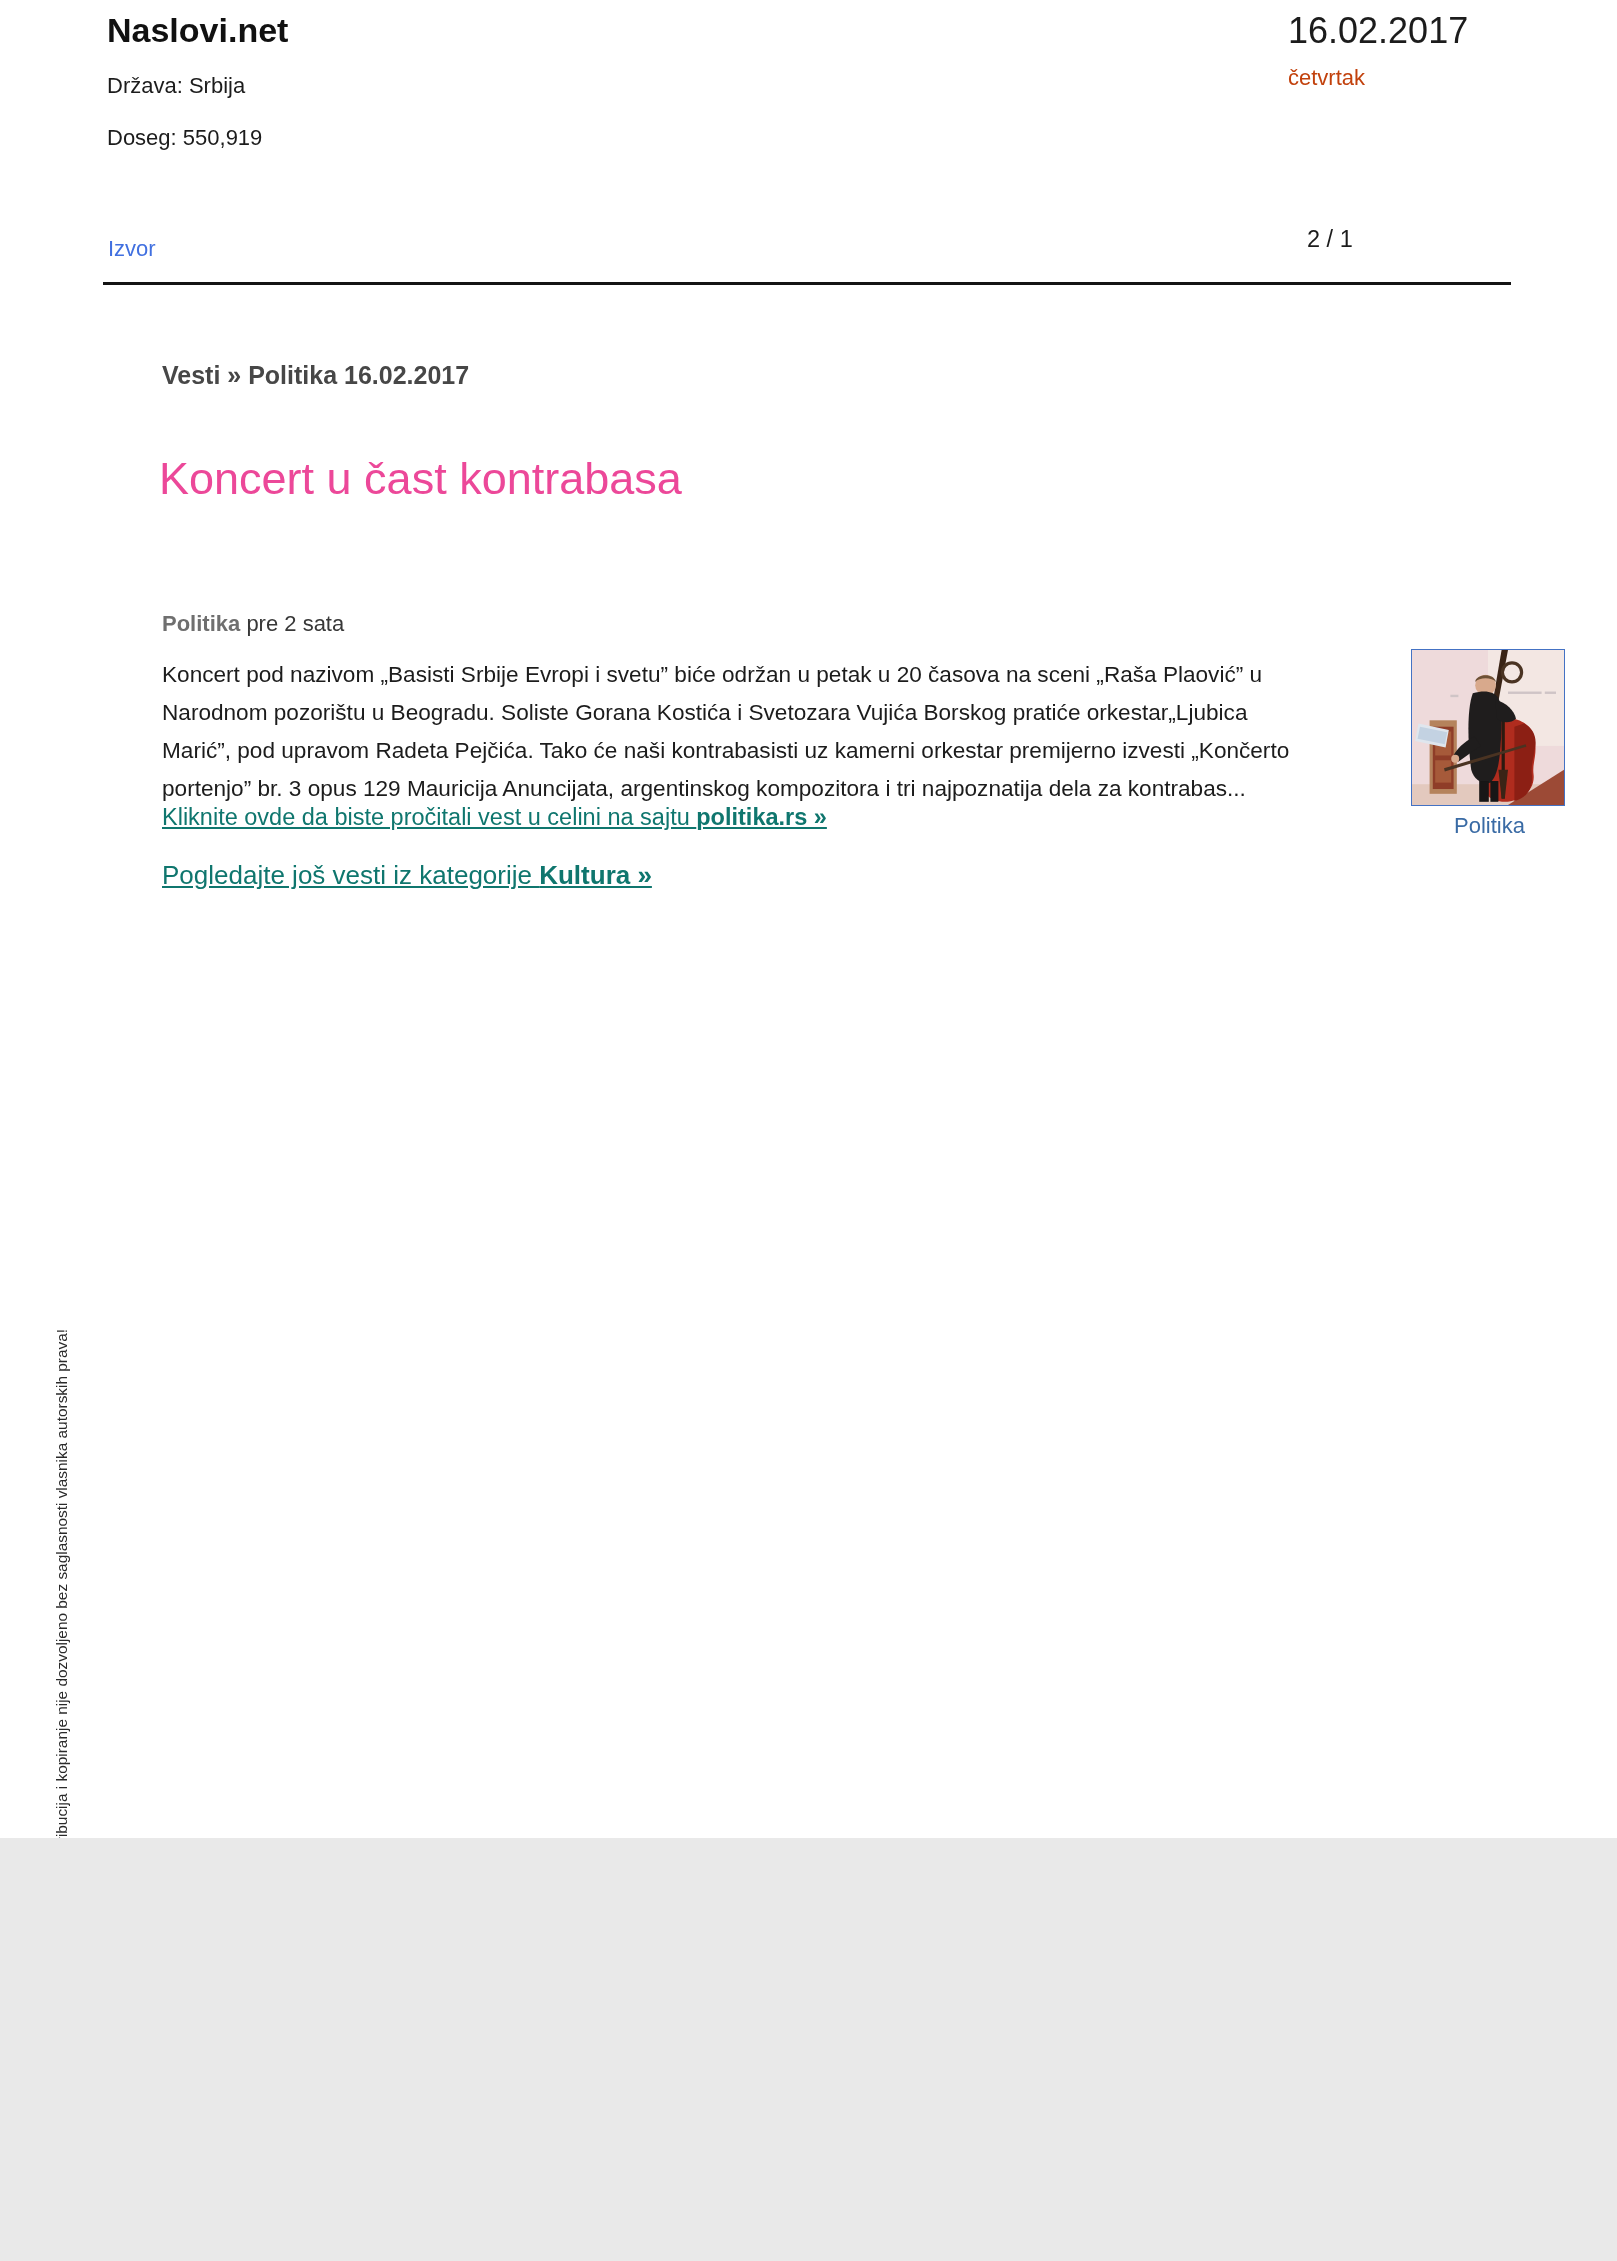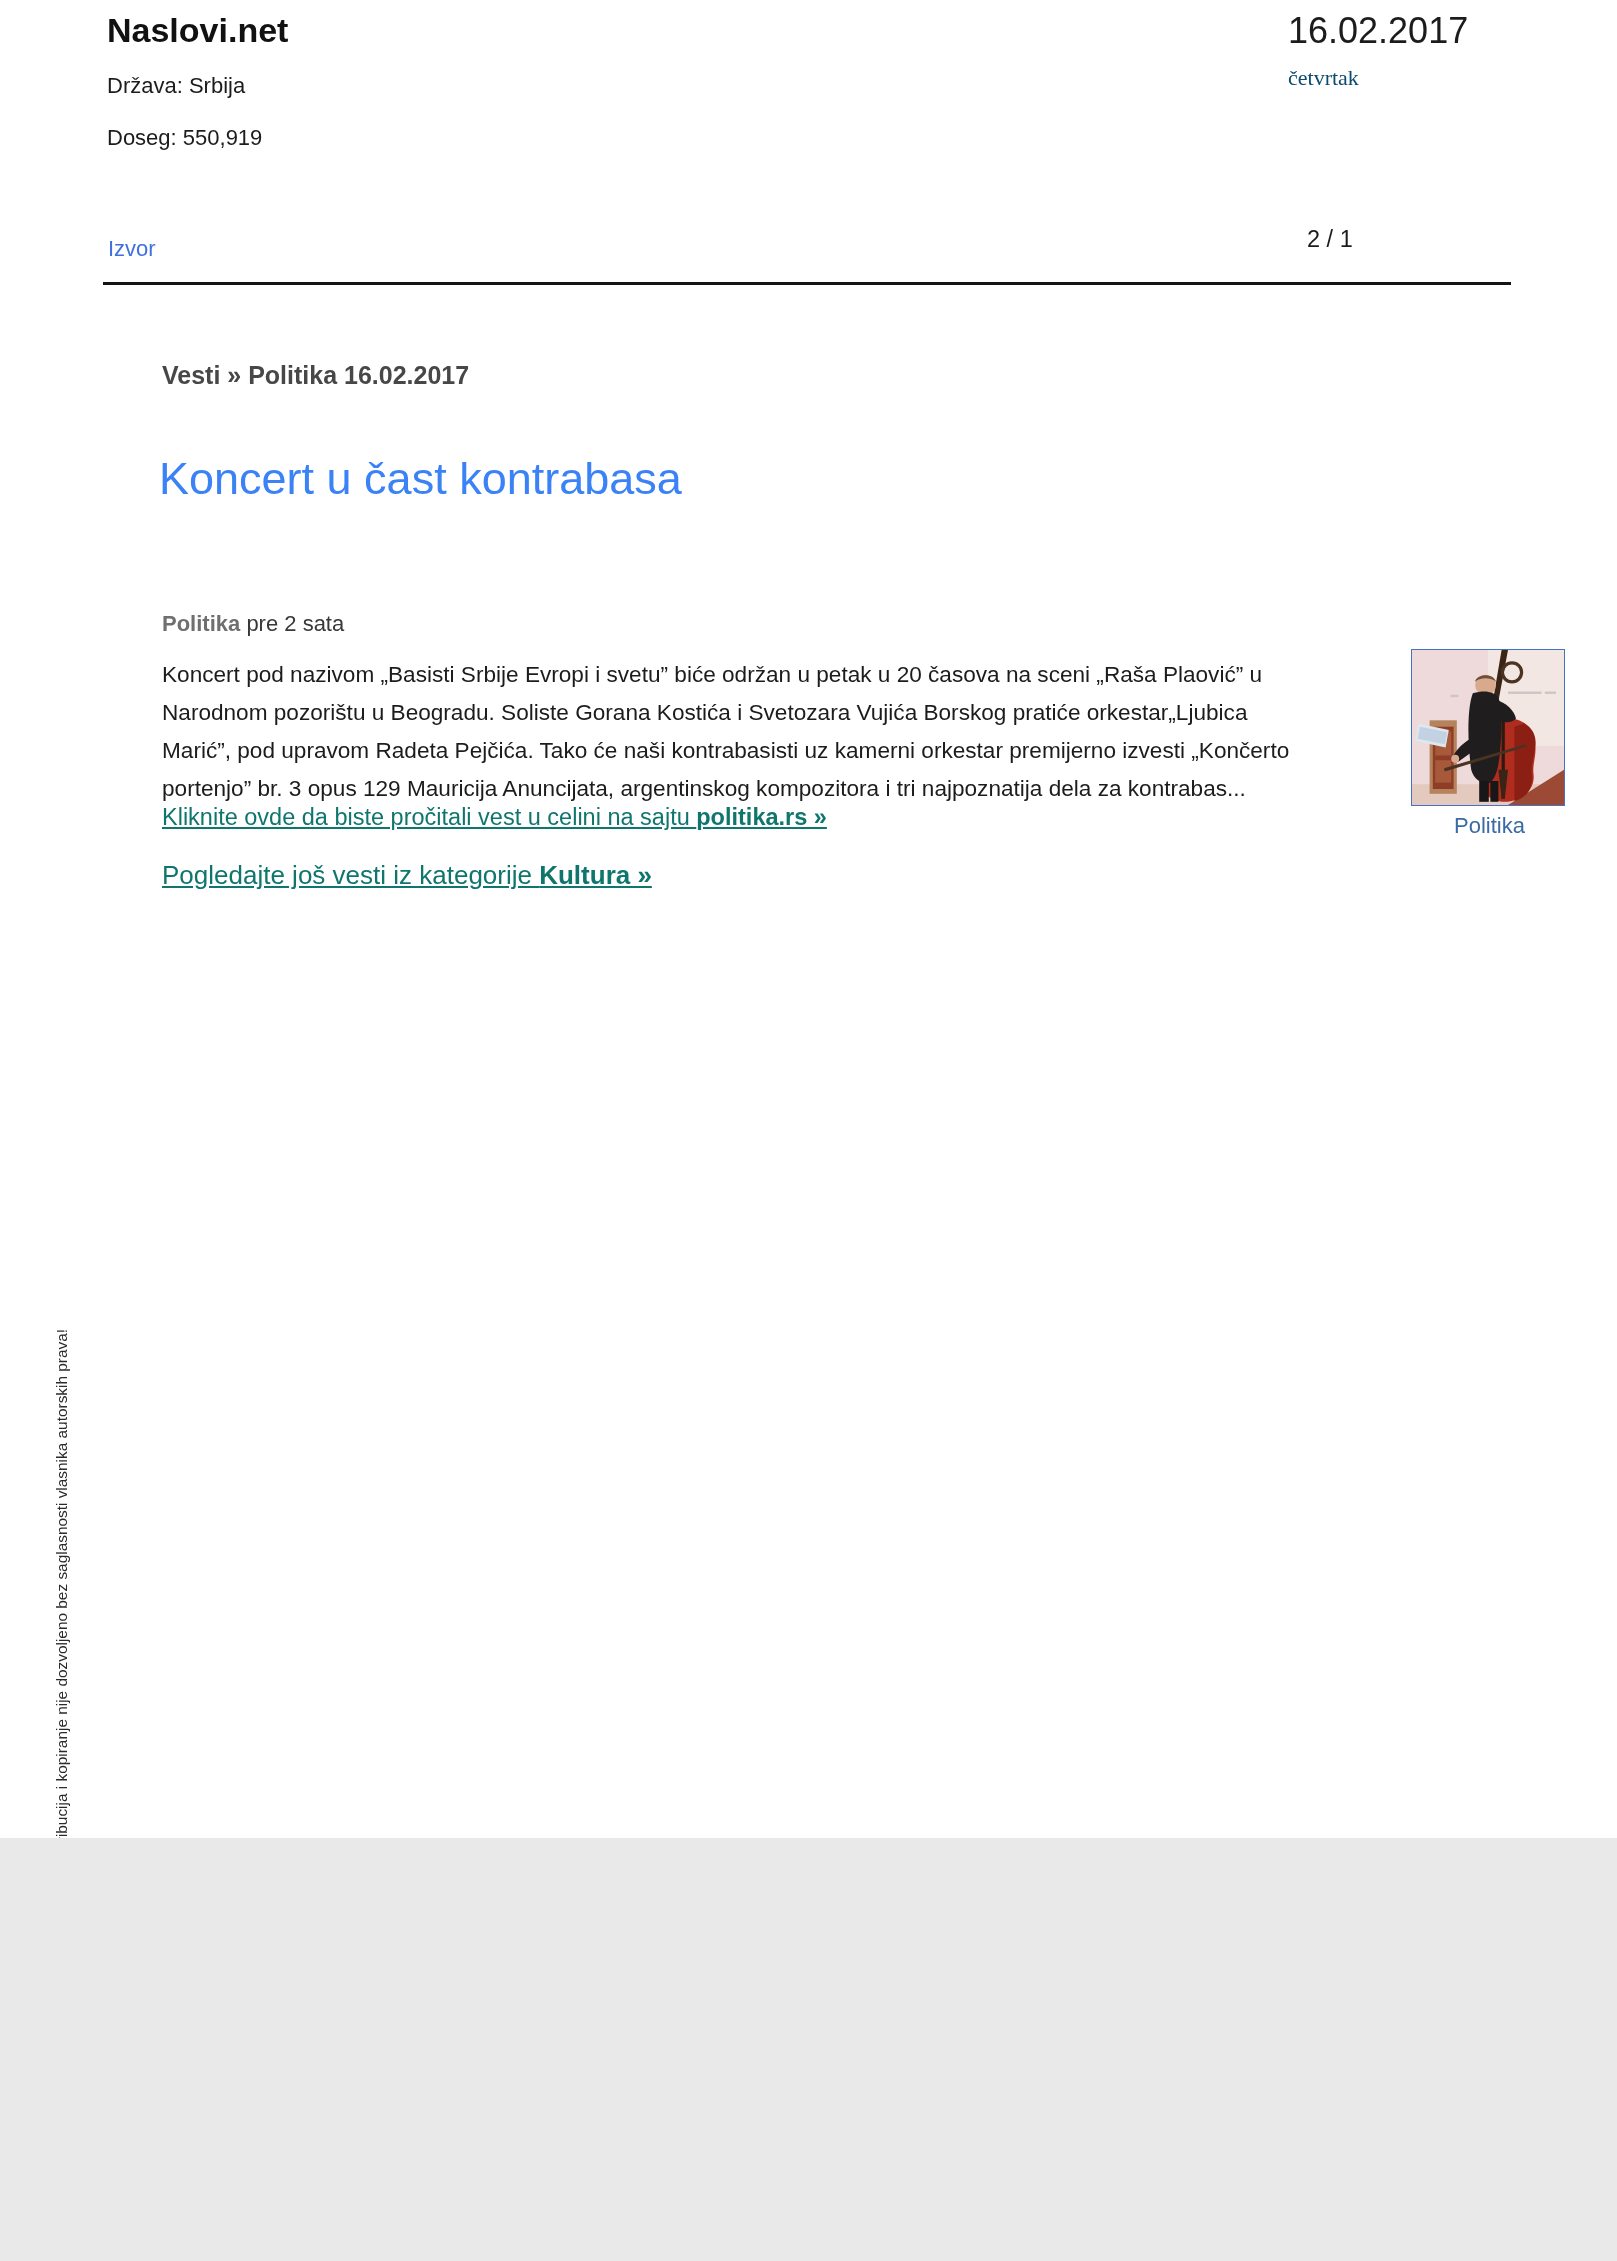--- a/index.html
+++ b/index.html
@@ -23,42 +23,42 @@
   .reach {
     position: absolute; left: 107px; top: 125px;
     font-size: 22px; color: #1c1c1c;
   }
   .date {
     position: absolute; left: 1288px; top: 9.7px;
     font-size: 36px; color: #1c1c1c;
   }
   .weekday {
     position: absolute; left: 1288px; top: 65px;
-    font-size: 22px; color: #0c4a6e; font-family: Liberation Serif, serif;
+    font-size: 22px; color: #c2410c;
   }
   .izvor {
     position: absolute; left: 108px; top: 236px;
     font-size: 22px; color: #4170e0; text-decoration: none; cursor: pointer;
   }
   .page-indicator {
     position: absolute; left: 1307px; top: 226px;
     font-size: 23.5px; color: #1c1c1c;
   }
   .rule {
     position: absolute; left: 103px; top: 282px;
     width: 1408px; height: 3.2px; background: #141414;
   }
   
   .breadcrumb {
     position: absolute; left: 162px; top: 361px;
     font-size: 25px; font-weight: bold; color: #474747;
   }
   .article-title {
     position: absolute; left: 159px; top: 453px;
-    font-size: 45px; color: #3b82f6; font-weight: normal; margin: 0;
+    font-size: 45px; color: #ec4899; font-weight: normal; margin: 0;
   }
   .meta {
     position: absolute; left: 162px; top: 611px;
     font-size: 22px; color: #383838;
   }
   .meta .src { font-weight: bold; color: #6f6f6f; }
   .body-text {
     position: absolute; left: 162px; top: 649px;
     font-size: 22.6px; line-height: 38px; color: #1c1c1c; margin-top: 7px;
   }

